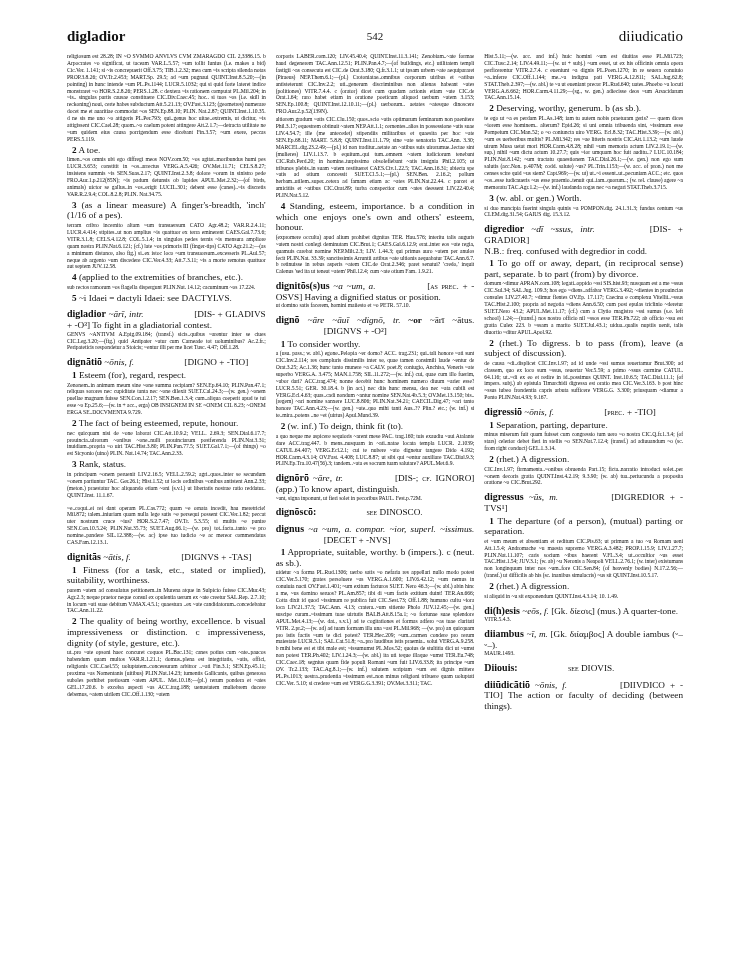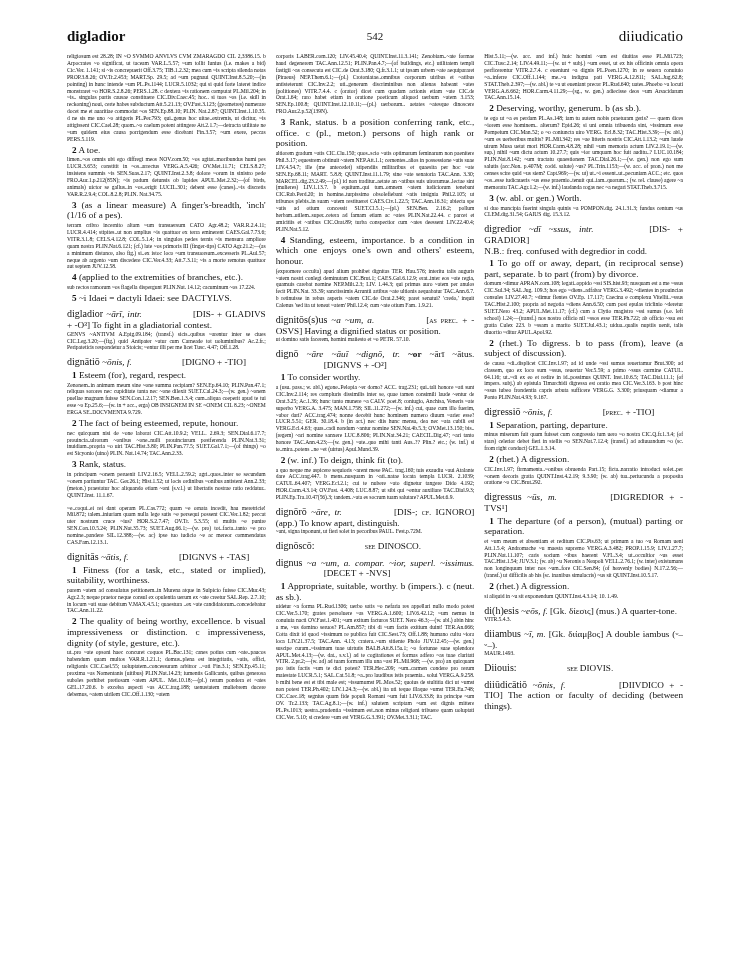--- a/index.html
+++ b/index.html
@@ -9,21 +9,21 @@
   .rh-left { position:absolute; left:0; top:0; font-weight:bold; font-size:15px; }
   .rh-center { position:absolute; left:0; right:0; text-align:center; top:2px; font-size:11px; }
   .rh-right { position:absolute; right:0; top:0; font-weight:normal; font-size:15px; }
   .columns { position:absolute; top:53px; left:67px; width:616px; height:900px; display:flex; gap:10px; }
   .col { width:199px; font-size:5.6px; line-height:6.9px; text-align:justify; overflow:hidden; }
   .cite { margin:0 0 1px 0; letter-spacing:-0.05px; }
   .sense { font-size:9.2px; line-height:10.6px; margin:2px 0 1px 0; text-indent:5px; }
   .sense b.num { font-weight:bold; }
   .entry { margin-top:6px; }
   .hw-line { font-size:9.2px; line-height:10.6px; }
-  .hw { font-weight:normal; font-size:10px; }
+  .hw { font-weight:bold; font-size:10px; }
   .def { font-size:9.2px; line-height:10.6px; }
   .sc { font-variant:small-caps;padding-left:48px; }
   i { font-style:italic; }
 </style>
 </head>
 <body>
 
 <div class="running-head">
   <span class="rh-left">digladior</span>
   <span class="rh-center">542</span>
@@ -78,21 +78,20 @@
       </div>
       <div class="sense"><b class="num">1</b> <span>Fitness (for a task, etc., stated or implied), suitability, worthiness.</span></div>
       <p class="cite">parem ~atem ad consulatus petitionem..in Murena atque in Sulpicio fuisse CIC.Mur.43; Agr.2.3; neque praetor neque consul ex opulentia uerum ex ~ate creetur SAL.Rep. 2.7.10; in locum ~ati suae debitum V.MAX.4.5.1; quaestura ..ex ~ate candidatorum..concedebatur TAC.Ann.11.22.</p>
       <div class="sense"><b class="num">2</b> <span>The quality of being worthy, excellence. b visual impressiveness or distinction. c impressiveness, dignity (of style, gesture, etc.).</span></div>
       <p class="cite">ut..pro ~ate opsoni haec concuret coquos PL.Bac.131; canes potius cum ~ate..paucos habendum quam multos VAR.R.1.21.1; domus..plena est integritatis, ~atis, offici, religionis CIC.Cael.55; uoluptatem..concessuram arbitror ..~ati Fin.3.1; SEN.Ep.45.11; proxima ~as Nomentanis (uitibus) PLIN.Nat.14.23; iumentis Gallicanis, quibus generosa suboles perhibet pretiosam ~atem APUL. Met.10.18;—(pl.) rerum pondera et ~ates GEL.17.20.6. b excelsa aspecti ~as ACC.trag.188; uenustatem muliebrem ducere debemus, ~atem uirilem CIC.Off.1.130; ~atem</p>
     </div>
   </div>
 
   <div class="col">
     <p class="cite">corporis LABER.com.120; LIV.45.40.4; QUINT.Inst.11.3.141; Zenobiam..~ate formae haud degenerem TAC.Ann.12.51; PLIN.Pan.4.7;—(of buildings, etc.) utilitatem templi fastigii ~as consecuta est CIC.de Orat.3.180; Q.fr.3.1.1; ut ipsam urbem ~ate aequipararet (Piraeus) NEP.Them.6.1;—(pl.) Crotoniatae..omnibus corporum uiribus et ~atibus antisteterunt CIC.Inv.2.2; uti..generum discriminibus non alienas habeant ~ates (politiones) VITR.7.4.4.   c (orator) dicet cum quadam actionis etiam ~ate CIC.de Orat.1.64; raro habet etiam in oratione poeticum aliquod uerbum ~atem 3.153; SEN.Ep.100.8; QUINT.Inst.12.10.11;—(pl.) uerborum.. aetates ~atesque dinoscere FRO.Aur.2.p.52(139N).</p>
-    <div class="sense"><b class="num">3</b> <span>Rank, status. b a position conferring rank, etc., office. c (pl., meton.) persons of high rank or position.</span></div>
     <p class="cite">altiorem gradum ~atis CIC.Clu.150; quos..scio ~atis optimarum feminarum non paenitere Phil.3.17; equestrem obtinuit ~atem NEP.Att.1.1; cernentes..alios in possessione ~atis suae LIV.4.54.7; ille (me antecedet) stipendiis militaribus et quaesita per hoc ~ate SEN.Ep.68.11; MART. 5.8.8; QUINT.Inst.11.1.79; sine ~ate senatoria TAC.Ann. 3.30; MARCEL.dig.23.2.49;—(pl.) id non traditur..aetate an ~atibus suis uirorumue..lectae sint (mulieres) LIV.1.13.7. b equitum..qui tum..omnem ~atem iudiciorum tenebant CIC.Rab.Perd.20; in homine..turpissimo obsolefiebant ~atis insignia Phil.2.105; ut tribunos plebis..in suam ~atem restitueret CAES.Civ.1.22.5; TAC.Ann.16.31; abiecta spe ~atis ad otium concessit SUET.Cl.5.1;—(pl.) SEN.Ben. 2.16.2; pollum herbam..utilem..super..cetera ad famam etiam ac ~ates PLIN.Nat.22.44.   c parcet et amicitiis et ~atibus CIC.Orat.89; turba conspectior cum ~ates deessent LIV.22.40.4; PLIN.Nat.5.12.</p>
     <div class="sense"><b class="num">4</b> <span>Standing, esteem, importance. b a condition in which one enjoys one's own and others' esteem, honour.</span></div>
     <p class="cite">(expromere occulta) apud alium prohibet dignitas TER. Hau.576; interitu talis auguris ~atem nostri conlegi deminutam CIC.Brut.1; CAES.Gal.6.12.9; erat..inter eos ~ate regia, quamuis carebat nomine NEP.Milt.2.3; LIV. 1.44.3; qui primus auro ~atem per anulos fecit PLIN.Nat. 33.39; sanctissimis Arruntii artibus ~ate ultionis aequabatur TAC.Ann.6.7.   b retinuisse in rebus asperis ~atem CIC.de Orat.2.346; paret senatui? 'credo,' inquit Calenus 'sed ita ut teneat ~atem' Phil.12.4; cum ~ate otium Fam. 1.9.21.</p>
 
     <div class="entry">
       <div class="hw-line">
         <span class="hw">dignitōs(s)us</span>
         <i>~a ~um, a.</i>
         <span class="sc">[as prec. + -OSVS]</span>
         <span class="def">Having a dignified status or position.</span>

